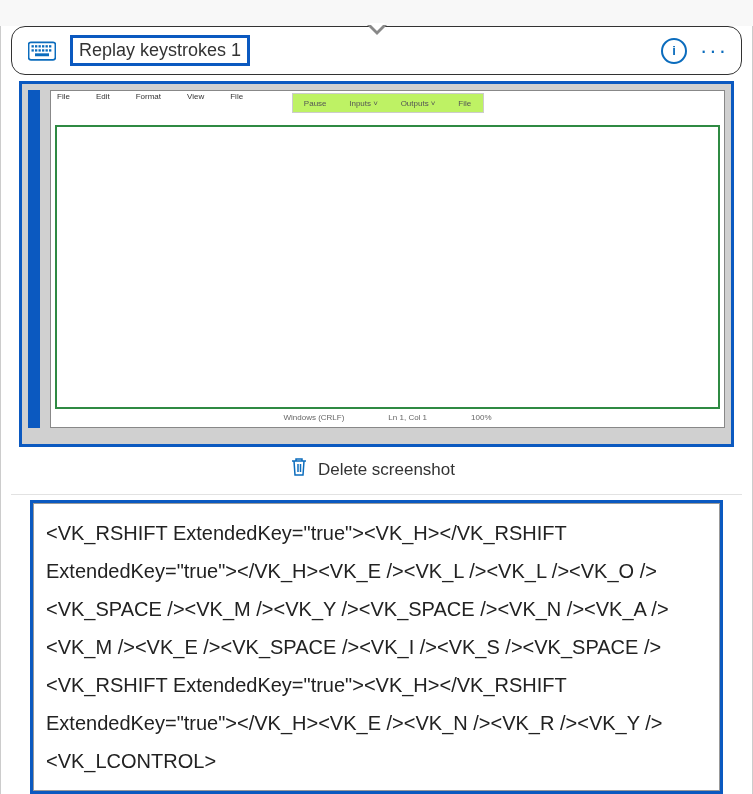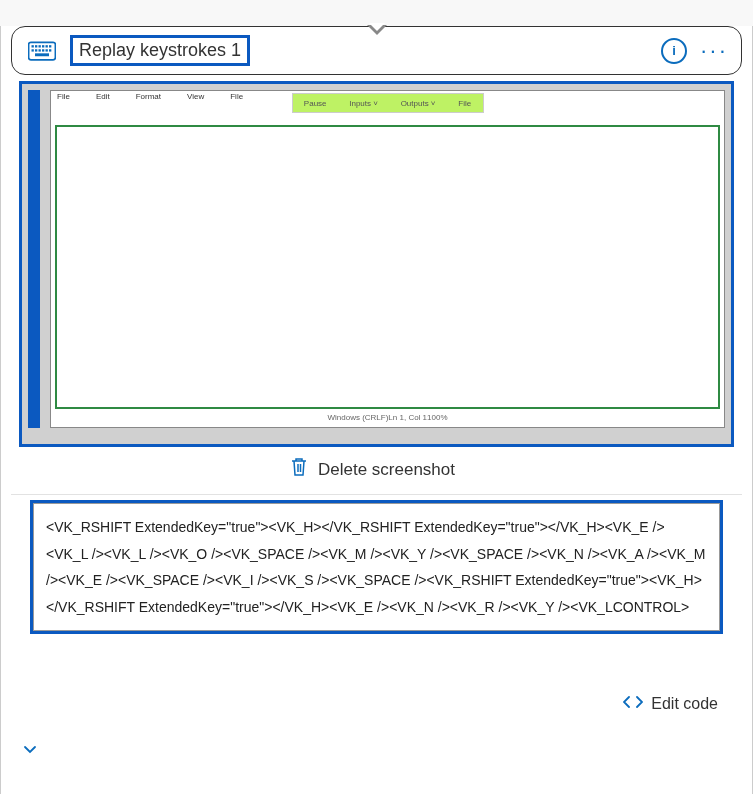--- a/index.html
+++ b/index.html
@@ -38,37 +38,37 @@
                    border:1px solid #888; font-size:9px; color:#555; }
     .shot-titlebar { display:flex; justify-content:space-between; align-items:center;
                      padding:2px 6px; border-bottom:1px solid #ccc; height:16px; }
     .shot-menubar { display:flex; gap:26px; padding:1px 6px; font-size:8px; color:#333; }
     .shot-float { position:absolute; top:2px; left:50%; transform:translateX(-50%);
                   width:190px; height:18px; background:#bef264; border:1px solid #ccc;
                   display:flex; align-items:center; justify-content:space-around; font-size:8px; color:#555; }
     .shot-canvas { position:absolute; top:34px; left:4px; right:4px; bottom:18px;
                    border:2px solid #2f8a43; background:#fff; }
     .shot-status { position:absolute; bottom:2px; left:6px; right:6px; height:12px;
-                   display:flex; justify-content:center; font-size:8px; color:#666; }
+                   display:flex; gap:44px; justify-content:center; font-size:8px; color:#666; }
     .shot-wincontrols span { display:inline-block; width:10px; text-align:center; font-size:9px; }
     .cursor { position:absolute; bottom:-16px; left:110px; font-size:18px; transform:rotate(-15deg);
               filter:drop-shadow(1px 1px 0 #999); }
 
     
     .delete-row { display:flex; align-items:center; justify-content:center; gap:10px;
                   margin:6px 8px 12px 0; font-size:17px; }
     .trash-icon { color:#0b6cbd; }
 
     
     .value-row { display:flex; align-items:flex-start; gap:24px; padding:8px 22px 0 22px;
                  border-top:1px solid #e2e2e2; margin:0 10px; }
     .value-label { width:120px; font-size:15px; color:#444; padding-top:10px; }
     .value-box { flex:1; border:1px solid #999; padding:10px 12px;
                  outline:3px solid #0b59c0; outline-offset:0;
-                 font-size:14px; line-height:1.9; color:#222; word-break:break-word; }
+                 font-size:20px; line-height:1.9; color:#222; word-break:break-word; }
 
     
     .edit-row { display:flex; justify-content:flex-end; align-items:center; gap:8px;
                 padding:16px 34px 0 0; font-size:16px; color:#333;margin-top:48px; }
     .edit-icon { color:#0b6cbd; }
 
     
     .adv-row { padding:28px 0 18px 22px; font-size:15px; }
     .adv-link { color:#0b6cbd; display:inline-flex; align-items:center; gap:8px; cursor:pointer; }
     .chev { display:inline-block; transform:rotate(0deg); }

